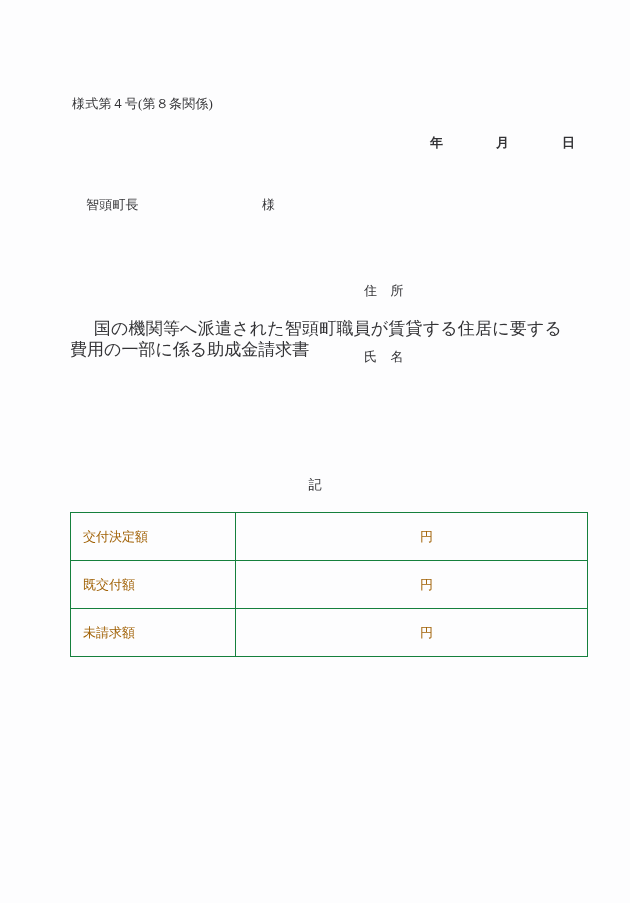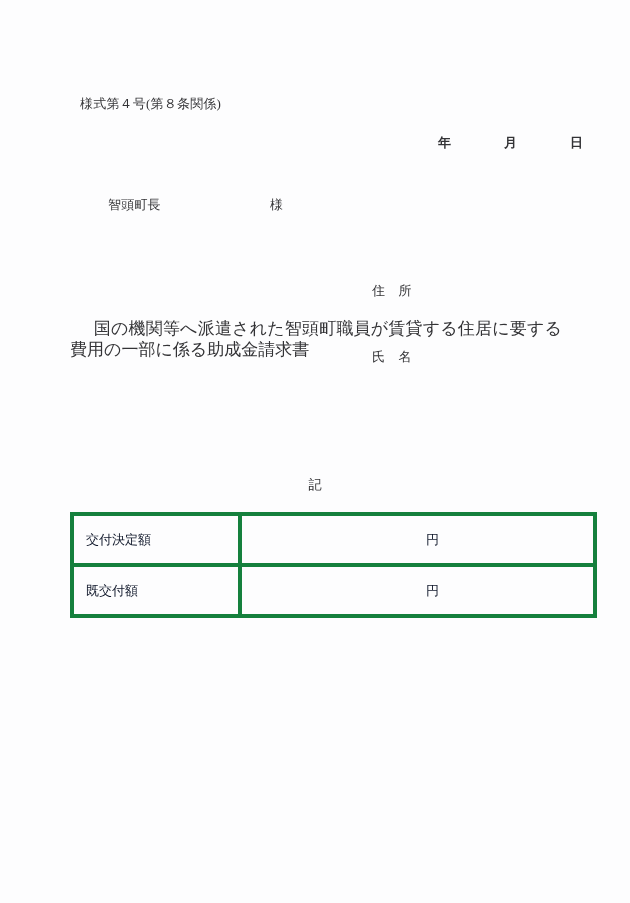--- a/index.html
+++ b/index.html
@@ -23,37 +23,36 @@
     overflow: hidden;
   }
 
   
   .txt {
     position: absolute;
     font-size: 13px;
     line-height: 22px;
     letter-spacing: 0.2px;
     white-space: pre;
-    margin-left: 8px;
   }
 
   .form-no {
     left: 72px;
     top: 93px;
   }
 
   .date-line {
     left: 430px;
     top: 132px;
     letter-spacing: 0.2px;
     font-weight: bold;
   }
 
   .addressee {
-    left: 100px;
+    left: 86px;
     top: 194px;
   }
 
   .addressee-honorific {
     left: 262px;
     top: 194px;
   }
 
   .addr-block {
     left: 364px;
@@ -103,24 +102,24 @@
   
   .amount-table {
     position: absolute;
     left: 70px;
     top: 512px;
     width: 475px;
     border-collapse: collapse;
     table-layout: fixed;
   }
   .amount-table td {
-    border: 4px solid #15803d;
+    border: 1px solid #15803d;
     height: 47px;
     font-size: 13px;
-    color: #0f172a;
+    color: #a16207;
     padding: 0;
     vertical-align: middle;
   }
   .amount-table td.label-cell {
     width: 152px;
     padding-left: 12px;
   }
   .amount-table td.value-cell {
     width: 321px;
     text-align: center;
@@ -153,16 +152,20 @@
   <table class="amount-table">
     <tbody>
       <tr>
         <td class="label-cell">交付決定額</td>
         <td class="value-cell">円</td>
       </tr>
       <tr>
         <td class="label-cell">既交付額</td>
         <td class="value-cell">円</td>
       </tr>
+      <tr>
+        <td class="label-cell">未請求額</td>
+        <td class="value-cell">円</td>
+      </tr>
     </tbody>
   </table>
 
 </div>
 
 </body></html>

